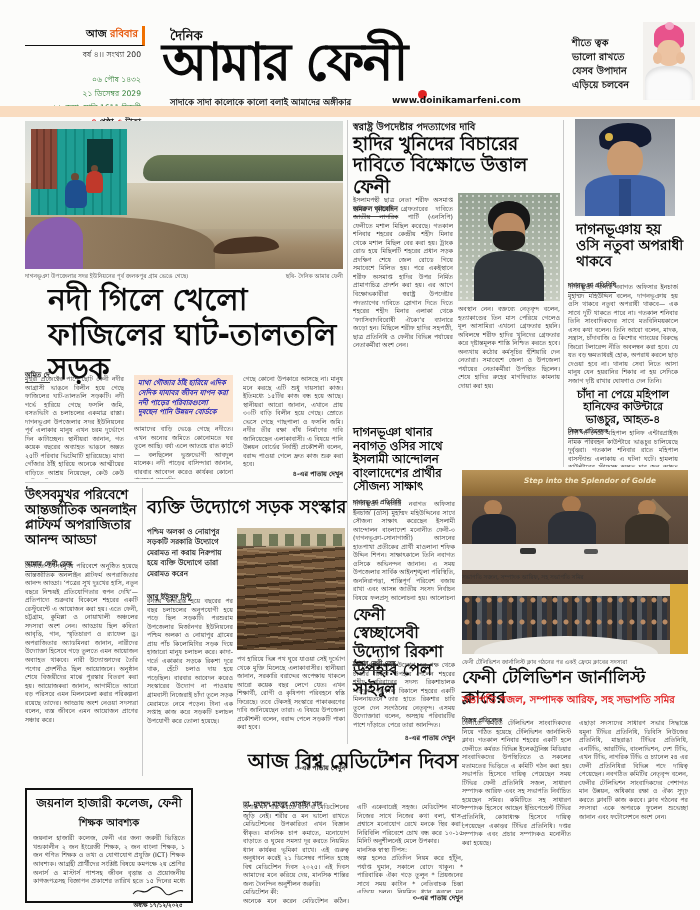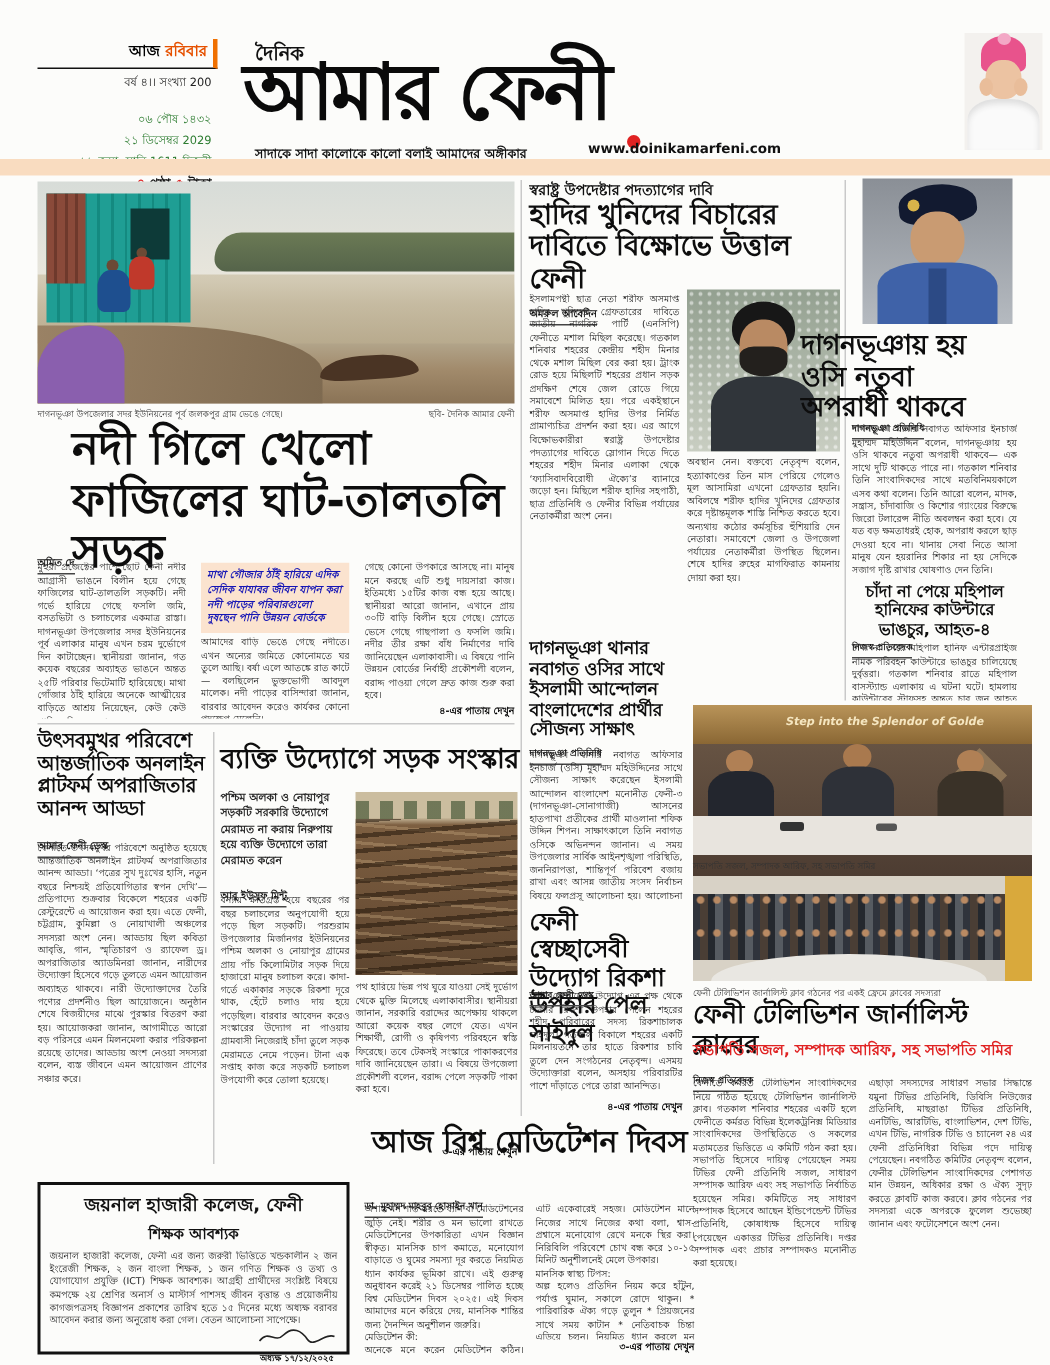--- a/index.html
+++ b/index.html
@@ -38,20 +38,24 @@
       <span>টাকা</span>
     </div>
   </div>
 
   <div class="abs" style="left:170px;top:26px;font-size:13px;font-weight:800;color:#111;">দৈনিক</div>
   <div class="abs" style="left:162px;top:34px;width:400px;font-size:52px;font-weight:900;color:#0a0a0a;letter-spacing:-2px;line-height:1.1;">আমার ফেনী</div>
   <div class="abs" style="left:418px;top:90px;width:9px;height:9px;border-radius:50%;background:#e02222;"></div>
   <div class="abs" style="left:170px;top:96px;font-size:8.4px;font-weight:bold;color:#111;">সাদাকে সাদা কালোকে কালো বলাই আমাদের অঙ্গীকার</div>
   <div class="abs" style="left:392px;top:95px;font-size:9px;font-weight:bold;color:#111;">www.doinikamarfeni.com</div>
 
+  <div class="abs ml" style="left:572px;top:36px;width:70px;font-size:9.6px;font-weight:800;line-height:1.45;color:#161616;">শীতে ত্বক
+ভালো রাখতে
+যেসব উপাদান
+এড়িয়ে চলবেন</div>
   <div class="abs photo" style="left:643px;top:22px;width:52px;height:78px;background:#f3f1ee;">
     <div style="left:11px;top:2px;width:30px;height:24px;background:#e8538c;border-radius:55% 55% 20% 20%;"></div>
     <div style="left:22px;top:0px;width:9px;height:8px;background:#f3a8c6;border-radius:50%;"></div>
     <div style="left:14px;top:18px;width:24px;height:26px;background:#ecc3a2;border-radius:45%;"></div>
     <div style="left:10px;top:30px;width:9px;height:12px;background:#e9bd9a;border-radius:50%;"></div>
     <div style="left:33px;top:30px;width:9px;height:12px;background:#e9bd9a;border-radius:50%;"></div>
     <div style="left:2px;top:44px;width:48px;height:34px;background:#fafafa;border-radius:40% 40% 0 0;box-shadow:inset 0 3px 4px #ddd;"></div>
   </div>
 
   <div class="abs" style="left:0;top:106px;width:700px;height:11px;background:#f9dcc0;"></div>
@@ -104,21 +108,21 @@
   <div class="abs photo" style="left:237px;top:528px;width:108px;height:122px;background:linear-gradient(#cbbd9f 0 14%,#7d5f41 18%,#6e5238 60%,#5d452f);">
     <div style="left:0;top:6px;width:108px;height:12px;background:repeating-linear-gradient(90deg,#4a5a3a 0 9px,transparent 9px 16px);opacity:.7;"></div>
     <div style="left:0;top:18px;width:108px;height:104px;background:repeating-linear-gradient(175deg,rgba(35,22,10,.55) 0 3px,transparent 3px 10px),repeating-linear-gradient(185deg,rgba(190,160,120,.4) 0 2px,transparent 2px 12px);"></div>
   </div>
   <div class="abs body-txt" style="left:147px;top:597px;width:86px;height:178px;">বন্যায় ক্ষতিগ্রস্ত হয়ে বছরের পর বছর চলাচলের অনুপযোগী হয়ে পড়ে ছিল সড়কটি। পরশুরাম উপজেলার মির্জানগর ইউনিয়নের পশ্চিম অলকা ও নোয়াপুর গ্রামের প্রায় পাঁচ কিলোমিটার সড়ক দিয়ে হাজারো মানুষ চলাচল করে। কাদা-গর্তে একাকার সড়কে রিকশা দূরে থাক, হেঁটে চলাও দায় হয়ে পড়েছিল। বারবার আবেদন করেও সংস্কারের উদ্যোগ না পাওয়ায় গ্রামবাসী নিজেরাই চাঁদা তুলে সড়ক মেরামতে নেমে পড়েন। টানা এক সপ্তাহ কাজ করে সড়কটি চলাচল উপযোগী করে তোলা হয়েছে।</div>
   <div class="abs" style="left:237px;top:655px;width:108px;height:120px;overflow:hidden;">
     <div class="body-txt" style="height:108px;">পথ হারিয়ে ভিন্ন পথ ঘুরে যাওয়া সেই দুর্ভোগ থেকে মুক্তি মিলেছে এলাকাবাসীর। স্থানীয়রা জানান, সরকারি বরাদ্দের অপেক্ষায় থাকলে আরো কয়েক বছর লেগে যেত। এখন শিক্ষার্থী, রোগী ও কৃষিপণ্য পরিবহনে স্বস্তি ফিরেছে। তবে টেকসই সংস্কারে পাকাকরণের দাবি জানিয়েছেন তারা। এ বিষয়ে উপজেলা প্রকৌশলী বলেন, বরাদ্দ পেলে সড়কটি পাকা করা হবে।</div>
     <span class="jump">৩-এর পাতায় দেখুন</span>
   </div>
 
-  <div class="abs" style="left:25px;top:788px;width:208px;height:115px;border:2px solid #111;padding:4px 6px;box-sizing:border-box;">
+  <div class="abs" style="left:25px;top:788px;width:168px;height:115px;border:2px solid #111;padding:4px 6px;box-sizing:border-box;">
     <div style="text-align:center;font-size:12px;font-weight:800;color:#111;">জয়নাল হাজারী কলেজ, ফেনী</div>
     <div style="text-align:center;font-size:10px;font-weight:800;color:#111;margin-top:1px;">শিক্ষক আবশ্যক</div>
     <div class="body-txt" style="font-size:6.3px;margin-top:2px;height:52px;">জয়নাল হাজারী কলেজ, ফেনী এর জন্য জরুরী ভিত্তিতে খন্ডকালীন ২ জন ইংরেজী শিক্ষক, ২ জন বাংলা শিক্ষক, ১ জন গণিত শিক্ষক ও তথ্য ও যোগাযোগ প্রযুক্তি (ICT) শিক্ষক আবশ্যক। আগ্রহী প্রার্থীদের সংশ্লিষ্ট বিষয়ে কমপক্ষে ২য় শ্রেণির অনার্স ও মাস্টার্স পাশসহ জীবন বৃত্তান্ত ও প্রয়োজনীয় কাগজপত্রসহ বিজ্ঞাপন প্রকাশের তারিখ হতে ১৫ দিনের মধ্যে অধ্যক্ষ বরাবর আবেদন করার জন্য অনুরোধ করা গেল। বেতন আলোচনা সাপেক্ষে।</div>
     <div style="float:right;text-align:center;margin-top:-4px;">
       <svg width="54" height="12" viewBox="0 0 54 12">
           <path d="M2 9 C8 1,12 11,18 5 S30 2,34 8 S46 3,52 6" stroke="#222" stroke-width="1.1" fill="none"></path>
         </svg>
       <div style="font-size:5.6px;font-weight:bold;">অধ্যক্ষ ১৭/১২/২০২৫</div>
       
       
@@ -171,21 +175,21 @@
   </div>
 
   <div class="abs v-rule" style="left:563px;top:120px;height:347px;"></div>
   <div class="abs photo" style="left:575px;top:119px;width:100px;height:97px;background:linear-gradient(#8a8f96,#b5bac0);">
     <div style="left:24px;top:4px;width:52px;height:26px;background:#121a30;border-radius:55% 60% 35% 35%;transform:rotate(-6deg);"></div>
     <div style="left:30px;top:14px;width:8px;height:8px;border-radius:50%;background:#d9b44a;"></div>
     <div style="left:32px;top:22px;width:36px;height:38px;background:#c99b72;border-radius:46%;"></div>
     <div style="left:10px;top:56px;width:80px;height:41px;background:#3f62a8;border-radius:38% 38% 0 0;"></div>
     <div style="left:44px;top:60px;width:12px;height:37px;background:#2c4a85;"></div>
   </div>
-  <div class="abs headline" style="left:534px;top:221px;width:112px;font-size:18px;">দাগনভূঞায় হয় ওসি নতুবা অপরাধী থাকবে</div>
+  <div class="abs headline" style="left:576px;top:221px;width:112px;font-size:14px;">দাগনভূঞায় হয় ওসি নতুবা অপরাধী থাকবে</div>
   <div class="abs" style="left:568px;top:272px;">
     <span class="byline" style="font-size:6px;">দাগনভূঞা প্রতিনিধি</span>
   </div>
   <div class="abs body-txt" style="left:568px;top:283px;width:110px;height:101px;">দাগনভূঞা থানার নবাগত অফিসার ইনচার্জ মুহাম্মদ মহিউদ্দিন বলেন, দাগনভূঞায় হয় ওসি থাকবে নতুবা অপরাধী থাকবে— এক সাথে দুটি থাকতে পারে না। গতকাল শনিবার তিনি সাংবাদিকদের সাথে মতবিনিময়কালে এসব কথা বলেন। তিনি আরো বলেন, মাদক, সন্ত্রাস, চাঁদাবাজি ও কিশোর গ্যাংয়ের বিরুদ্ধে জিরো টলারেন্স নীতি অবলম্বন করা হবে। যে যত বড় ক্ষমতাধরই হোক, অপরাধ করলে ছাড় দেওয়া হবে না। থানায় সেবা নিতে আসা মানুষ যেন হয়রানির শিকার না হয় সেদিকে সজাগ দৃষ্টি রাখার ঘোষণাও দেন তিনি।</div>
 
   <div class="abs headline" style="left:568px;top:389px;width:110px;font-size:10.8px;text-align:center;">চাঁদা না পেয়ে মহিপাল হানিফের কাউন্টারে ভাঙচুর, আহত-৪</div>
   <div class="abs" style="left:568px;top:418px;">
     <span class="byline" style="font-size:6px;">নিজস্ব প্রতিবেদক</span>
   </div>
   <div class="abs body-txt" style="left:568px;top:429px;width:110px;height:38px;">চাঁদা না পেয়ে মহিপাল হানিফ এন্টারপ্রাইজ নামক পরিবহন কাউন্টারে ভাঙচুর চালিয়েছে দুর্বৃত্তরা। গতকাল শনিবার রাতে মহিপাল বাসস্ট্যান্ড এলাকায় এ ঘটনা ঘটে। হামলায় কাউন্টারের স্টাফসহ অন্তত চার জন আহত হন।</div>

